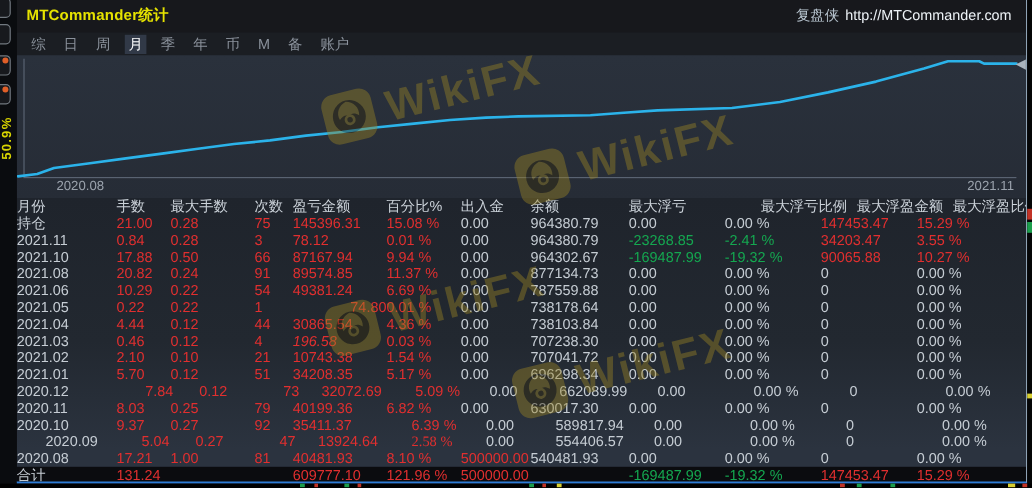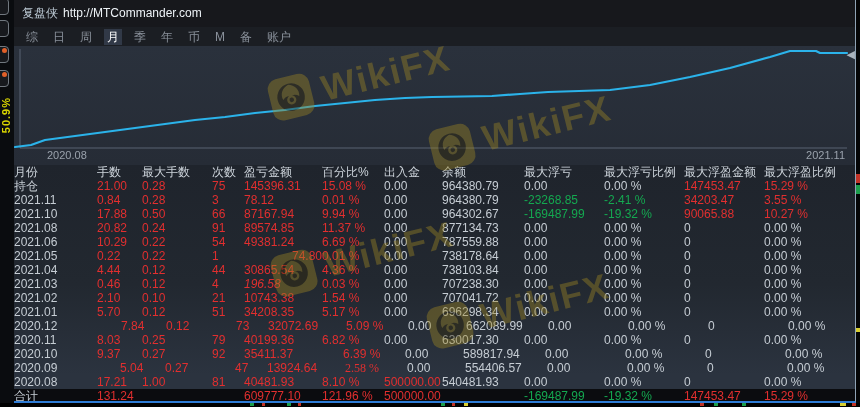--- a/index.html
+++ b/index.html
@@ -62,20 +62,21 @@
   <div class="strip-icon" style="top:-2px"></div>
   <div class="strip-icon" style="top:20px"></div>
   <div class="strip-icon dot" style="top:46px"></div>
   <div class="strip-icon dot" style="top:70px"></div>
   <div class="vlabel">50.9%</div>
 </div>
 
 <div class="window">
 
   <div class="titlebar">
+    <span class="title">MTCommander统计</span>
     <span class="brand"><span>复盘侠</span><span class="url">http://MTCommander.com</span></span>
   </div>
 
   <div class="menubar">
       <div class="mi">综</div>
       <div class="mi">日</div>
       <div class="mi">周</div>
       <div class="mi active">月</div>
       <div class="mi">季</div>
       <div class="mi">年</div>
@@ -101,21 +102,21 @@
     <div class="trow header">
         <div class="cell hc" style="width: 83px;">月份</div>
         <div class="cell hc" style="width: 45px;">手数</div>
         <div class="cell hc" style="width: 70px;">最大手数</div>
         <div class="cell hc" style="width: 32px;">次数</div>
         <div class="cell hc" style="width: 78px;">盈亏金额</div>
         <div class="cell hc" style="width: 62px;">百分比%</div>
         <div class="cell hc" style="width: 58px;">出入金</div>
         <div class="cell hc" style="width: 82px;">余额</div>
         <div class="cell hc" style="width: 80px;">最大浮亏</div>
-        <div class="cell hc" style="width: 80px;">最大浮亏比例</div>
+        <div class="cell hc" style="width: 80px; margin-left: 30px;">最大浮亏比例</div>
         <div class="cell hc" style="width: 80px;">最大浮盈金额</div>
         <div class="cell hc" style="width: 78px;">最大浮盈比例</div>
       </div>
     <div style="display:flex;flex-direction:column;flex:1">
         <div class="trow">
           <div class="cell w" style="width: 83px;">持仓</div>
           <div class="cell r" style="width: 45px;">21.00</div>
           <div class="cell r" style="width: 70px;">0.28</div>
           <div class="cell r" style="width: 32px;">75</div>
           <div class="cell r" style="width: 78px;">145396.31</div>
@@ -289,21 +290,21 @@
           <div class="cell r" style="width: 78px;">35411.37</div>
           <div class="cell r" style="width: 62px; margin-left: 21px;">6.39 %</div>
           <div class="cell w" style="width: 58px;">0.00</div>
           <div class="cell w" style="width: 82px;">589817.94</div>
           <div class="cell w" style="width: 80px;">0.00</div>
           <div class="cell w" style="width: 80px;">0.00 %</div>
           <div class="cell w" style="width: 80px;">0</div>
           <div class="cell w" style="width: 78px;">0.00 %</div>
         </div>
         <div class="trow">
-          <div class="cell w" style="width: 106px;">2020.09</div>
+          <div class="cell w" style="width: 80px; padding-left: 24px;">2020.09</div>
           <div class="cell r" style="width: 45px;">5.04</div>
           <div class="cell r" style="width: 70px;">0.27</div>
           <div class="cell r" style="width: 32px;">47</div>
           <div class="cell r" style="width: 78px;">13924.64</div>
           <div class="cell r" style="width: 62px; font-family: Liberation Serif, serif;">2.58 %</div>
           <div class="cell w" style="width: 58px;">0.00</div>
           <div class="cell w" style="width: 82px;">554406.57</div>
           <div class="cell w" style="width: 80px;">0.00</div>
           <div class="cell w" style="width: 80px;">0.00 %</div>
           <div class="cell w" style="width: 80px;">0</div>

